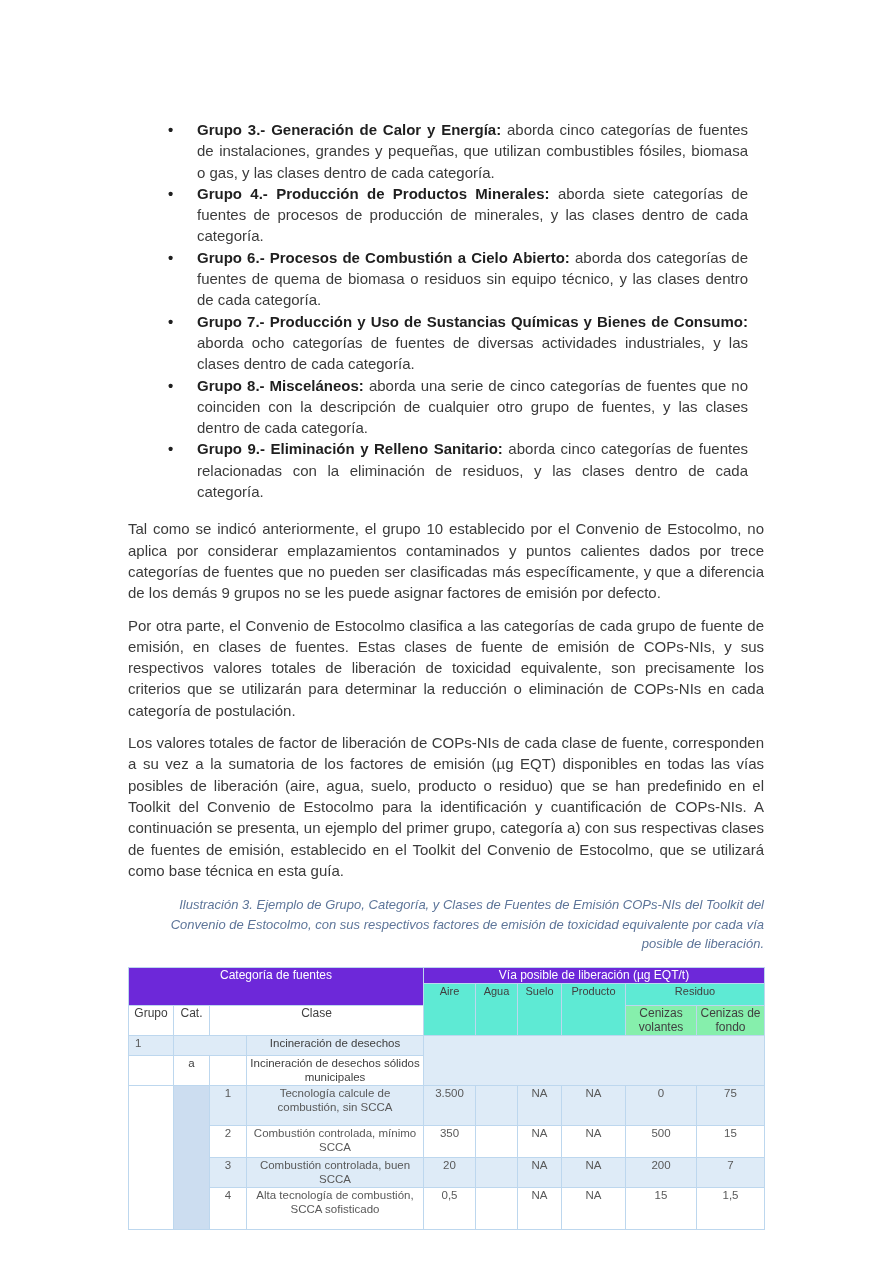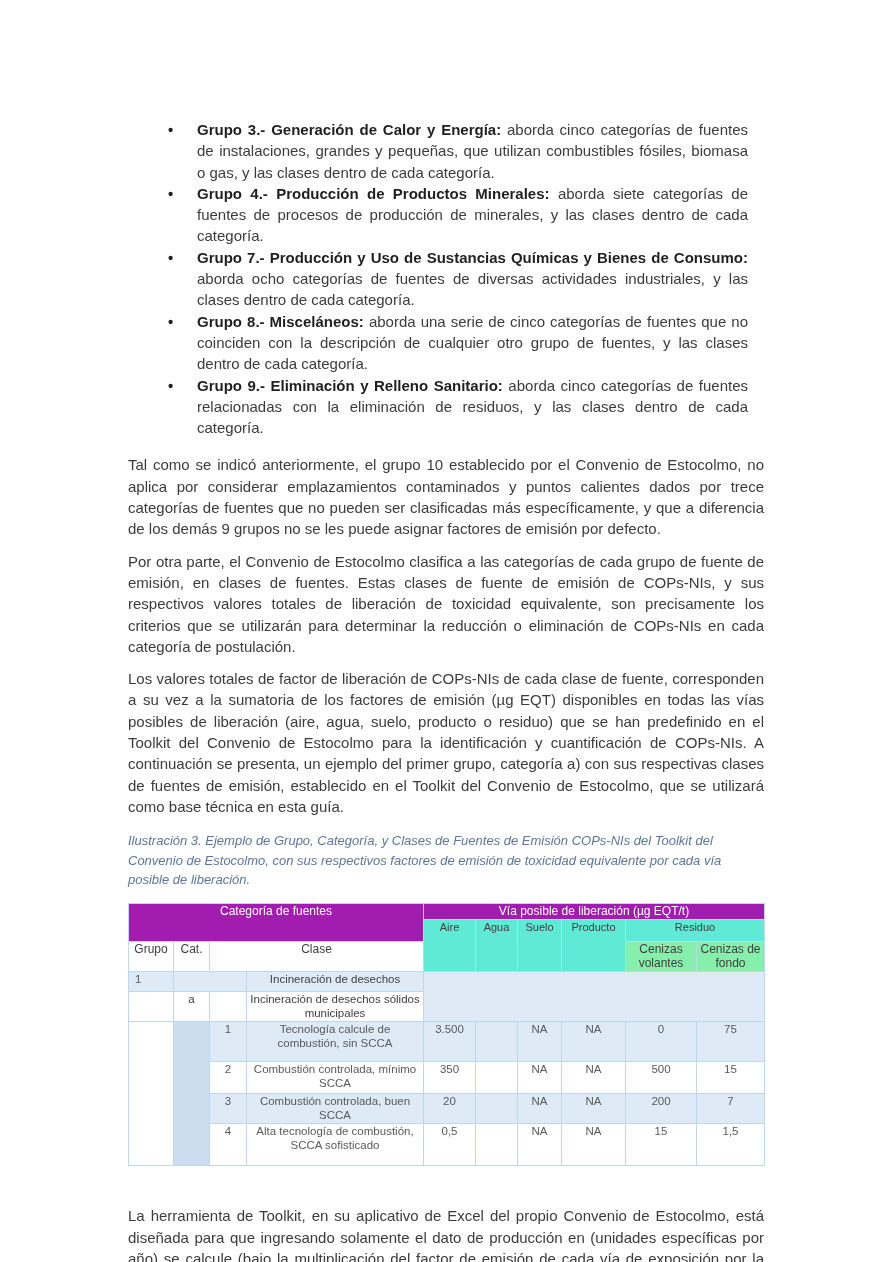--- a/index.html
+++ b/index.html
@@ -10,27 +10,27 @@
   }
   .content { width:636px; }
   ul.groups { margin:16px; padding:0 0 0 53px; list-style:none;
     font-size:15px; line-height:21.3px; text-align:justify; }
   ul.groups li { position:relative; }
   ul.groups li::before { content:"\2022"; position:absolute; left:-29px; top:0;
     color:#1f1f1f; font-weight:bold; }
   ul.groups b { color:#1f1f1f; }
   p.bodytext { margin:11px 0 0 0; font-size:15px; line-height:21.3px; text-align:justify; }
   p.caption { margin:14px 0 0 0; font-size:13px; line-height:19.5px; font-style:italic;
-    color:#5d7599; text-align:left; }
+    color:#5d7599; text-align:right; }
   table.emis { border-collapse:collapse; table-layout:fixed; width:636px;
     margin-top:13px; font-size:11.5px; line-height:13.5px; color:#595959;
     border:1px solid #9dc3e6; }
   table.emis td, table.emis th { border:1px solid #bdd7ee; padding:1px 3px;
     vertical-align:top; text-align:center; overflow:hidden; font-weight:normal; }
-  th.dark { background:#a21caf; color:#ffffff; font-weight:bold;
+  th.dark { background:#6d28d9; color:#ffffff; font-weight:bold;
     border:1px solid #ffffff; vertical-align:middle; font-size:12px; }
   th.light { background:#5eead4; color:#404040; font-weight:bold;
     border:1px solid #ffffff; vertical-align:middle; font-size:11px; }
   td.subhead { background:#ffffff; color:#404040; text-align:left;
     vertical-align:middle; font-size:12px; }
   td.cenizas { background:#86efac; color:#404040; text-align:center;
     vertical-align:middle; font-size:12px; }
   .stripe { background:#deebf7; }
   .band { background:#ccddf0; }
   .titlecell { font-weight:bold; color:#404040; }
@@ -41,20 +41,21 @@
 </style>
 </head>
 <body>
 
 <div class="page">
   <div class="content">
 
     <ul class="groups">
       <li><b>Grupo 3.- Generación de Calor y Energía:</b> <span>aborda cinco categorías de fuentes de instalaciones, grandes y pequeñas, que utilizan combustibles fósiles, biomasa o gas, y las clases dentro de cada categoría.</span></li>
       <li><b>Grupo 4.- Producción de Productos Minerales:</b> <span>aborda siete categorías de fuentes de procesos de producción de minerales, y las clases dentro de cada categoría.</span></li>
+      <li><b>Grupo 6.- Procesos de Combustión a Cielo Abierto:</b> <span>aborda dos categorías de fuentes de quema de biomasa o residuos sin equipo técnico, y las clases dentro de cada categoría.</span></li>
       <li><b>Grupo 7.- Producción y Uso de Sustancias Químicas y Bienes de Consumo:</b> <span>aborda ocho categorías de fuentes de diversas actividades industriales, y las clases dentro de cada categoría.</span></li>
       <li><b>Grupo 8.- Misceláneos:</b> <span>aborda una serie de cinco categorías de fuentes que no coinciden con la descripción de cualquier otro grupo de fuentes, y las clases dentro de cada categoría.</span></li>
       <li><b>Grupo 9.- Eliminación y Relleno Sanitario:</b> <span>aborda cinco categorías de fuentes relacionadas con la eliminación de residuos, y las clases dentro de cada categoría.</span></li>
     </ul>
 
     <p class="bodytext">Tal como se indicó anteriormente, el grupo 10 establecido por el Convenio de Estocolmo, no aplica por considerar emplazamientos contaminados y puntos calientes dados por trece categorías de fuentes que no pueden ser clasificadas más específicamente, y que a diferencia de los demás 9 grupos no se les puede asignar factores de emisión por defecto.</p>
     <p class="bodytext">Por otra parte, el Convenio de Estocolmo clasifica a las categorías de cada grupo de fuente de emisión, en clases de fuentes. Estas clases de fuente de emisión de COPs-NIs, y sus respectivos valores totales de liberación de toxicidad equivalente, son precisamente los criterios que se utilizarán para determinar la reducción o eliminación de COPs-NIs en cada categoría de postulación.</p>
     <p class="bodytext">Los valores totales de factor de liberación de COPs-NIs de cada clase de fuente, corresponden a su vez a la sumatoria de los factores de emisión (µg EQT) disponibles en todas las vías posibles de liberación (aire, agua, suelo, producto o residuo) que se han predefinido en el Toolkit del Convenio de Estocolmo para la identificación y cuantificación de COPs-NIs. A continuación se presenta, un ejemplo del primer grupo, categoría a) con sus respectivas clases de fuentes de emisión, establecido en el Toolkit del Convenio de Estocolmo, que se utilizará como base técnica en esta guía.</p>
 
     <p class="caption">Ilustración 3. Ejemplo de Grupo, Categoría, y Clases de Fuentes de Emisión COPs-NIs del Toolkit del Convenio de Estocolmo, con sus respectivos factores de emisión de toxicidad equivalente por cada vía posible de liberación.</p>

